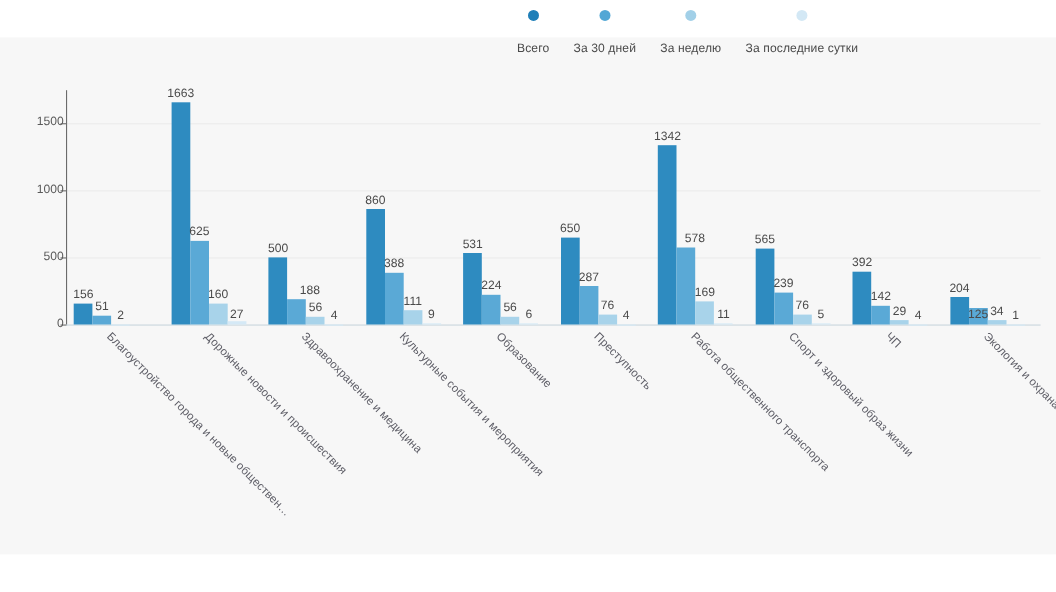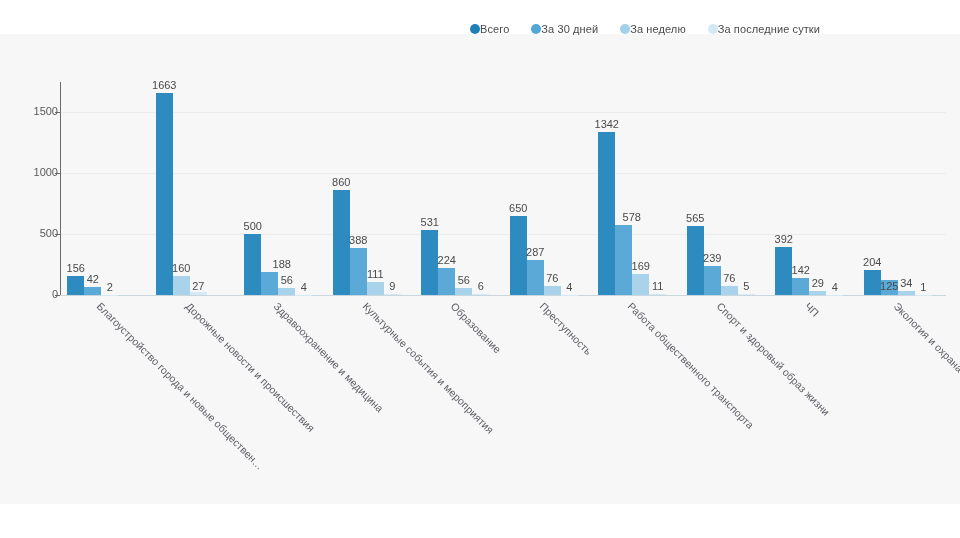--- a/index.html
+++ b/index.html
@@ -41,22 +41,23 @@
     left: 470px;
     top: 20px;
     display: flex;
     align-items: center;
     gap: 22px;
     height: 18px;
   }
   .legend-item {
     display: flex;
     align-items: center;
-    gap: 0;
+    gap: 19px;
     white-space: nowrap;
+    flex-direction: column;
   }
   .legend-dot {
     width: 10px;
     height: 10px;
     border-radius: 50%;
     display: inline-block;
     flex: none;
   }
   .legend-label {
     font-size: 11px;
@@ -209,34 +210,38 @@
     <div id="y-axis-line"></div>
     <div id="x-axis-line"></div>
     <div id="groups-layer">
         <div class="group" style="left: 67.25px; top: 48px; height: 213px;">
           <div class="bars" style="height: 213px;">
             <div class="bar-wrap" style="height: 213px;">
               <div class="bar-value" style="bottom: 20.9874px;">156</div>
               <div class="bar" title="Всего: 156" style="height: 18.9874px; background: rgb(46, 139, 192);"></div>
             </div>
             <div class="bar-wrap" style="height: 213px;">
-              <div class="bar-value" style="bottom: 10.3983px;">42</div>
+              <div class="bar-value" style="bottom: 10.3983px;">51</div>
               <div class="bar" title="За 30 дней: 69" style="height: 8.39829px; background: rgb(90, 169, 214);"></div>
             </div>
             <div class="bar-wrap" style="height: 213px;">
               <div class="bar-value" style="bottom: 2.24343px;">2</div>
               <div class="bar" title="За последние сутки: 2" style="height: 0.243429px; background: rgb(213, 233, 246);"></div>
             </div>
           </div>
         </div>
         <div class="group" style="left: 155.75px; top: 48px; height: 213px;">
           <div class="bars" style="height: 213px;">
             <div class="bar-wrap" style="height: 213px;">
               <div class="bar-value" style="bottom: 204.411px;">1663</div>
               <div class="bar" title="Всего: 1663" style="height: 202.411px; background: rgb(46, 139, 192);"></div>
+            </div>
+            <div class="bar-wrap" style="height: 213px;">
+              <div class="bar-value" style="bottom: 78.0714px;">625</div>
+              <div class="bar" title="За 30 дней: 625" style="height: 76.0714px; background: rgb(90, 169, 214);"></div>
             </div>
             <div class="bar-wrap" style="height: 213px;">
               <div class="bar-value" style="bottom: 21.4743px;">160</div>
               <div class="bar" title="За неделю: 160" style="height: 19.4743px; background: rgb(168, 211, 234);"></div>
             </div>
             <div class="bar-wrap" style="height: 213px;">
               <div class="bar-value" style="bottom: 3px;">27</div>
               <div class="bar" title="За последние сутки: 27" style="height: 3.28629px; background: rgb(213, 233, 246);"></div>
             </div>
           </div>

